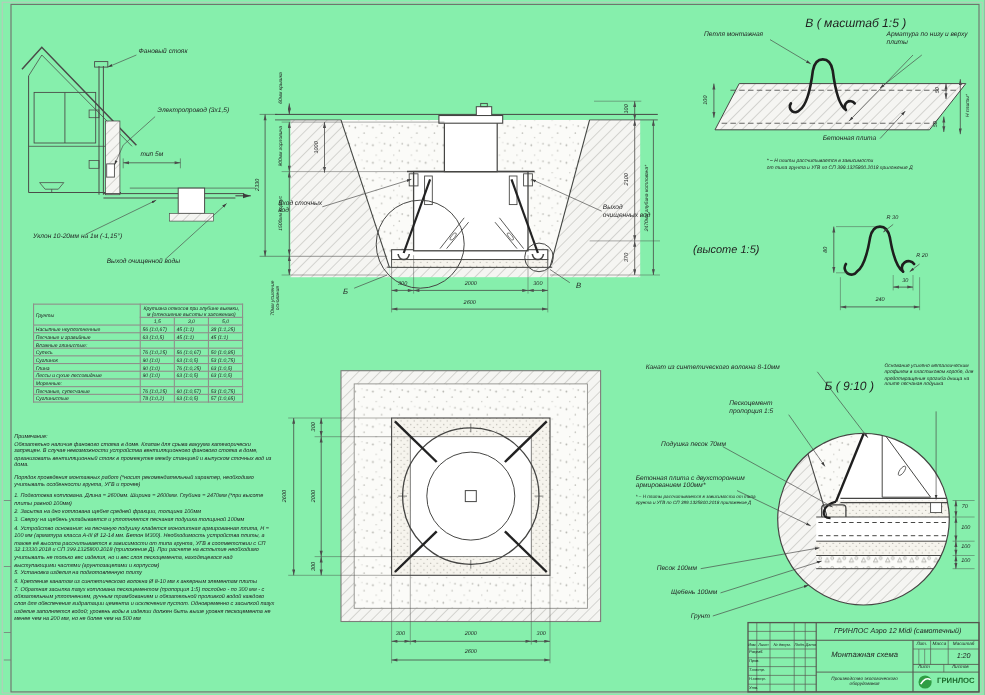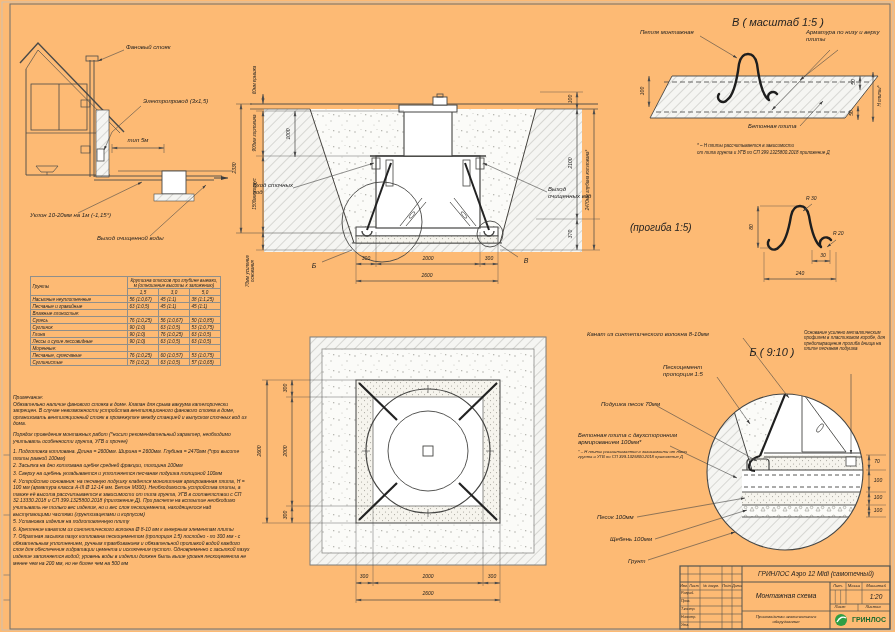--- a/index.html
+++ b/index.html
@@ -1,17 +1,17 @@
 <!DOCTYPE html>
 <html><head>
 <meta charset="utf-8">
 <style>
 *{margin:0;padding:0;box-sizing:border-box}
 html,body{background:#9a9a9a}
-#sheet{position:relative;width:895px;height:632px;background:#fdba74;overflow:hidden;
+#sheet{position:relative;width:895px;height:632px;background:#86efac;overflow:hidden;
   font-family:"Liberation Sans",sans-serif;}
 svg.lines{position:absolute;left:0;top:0;z-index:1}
 .lbl{position:absolute;z-index:2;font-style:italic;color:#1f1f1f;font-size:5.5px;line-height:1.18;white-space:nowrap}
 .c{transform:translate(-50%,-50%);text-align:center}
 .rot{transform:translate(-50%,-50%) rotate(-90deg);text-align:center}
 .wrap{white-space:normal}
 .t11{font-size:11px}.t10{font-size:10px}.t7{font-size:7px}.t65{font-size:6.5px}
 .t6{font-size:6px}.t5{font-size:5px}.t45{font-size:4.5px}.t4{font-size:4.2px}.t36{font-size:3.6px}
 .bold{font-weight:bold;font-style:normal}
 table.soil{position:absolute;left:30px;top:276px;z-index:2;border-collapse:collapse;font-style:italic;color:#222;table-layout:fixed}
@@ -353,21 +353,21 @@
 <div class="lbl t6" style="left:640px;top:29px">Петля монтажная</div>
 <div class="lbl t6 wrap" style="left:806px;top:29px;width:80px">Арматура по низу и верху плиты</div>
 <div class="lbl t6" style="left:748px;top:123px">Бетонная плита</div>
 <div class="lbl t5 rot" style="left:643px;top:91px">100</div>
 <div class="lbl t5 rot" style="left:854px;top:82px">50</div>
 <div class="lbl t5 rot" style="left:852px;top:113px">50</div>
 <div class="lbl t45 rot" style="left:880px;top:96px">Н плиты*</div>
 <div class="lbl t45" style="left:697px;top:143px">* – Н плиты рассчитывается в зависимости</div>
 <div class="lbl t45" style="left:697px;top:150px">от типа грунта и УГВ по СП 399.1325800.2018 приложение Д</div>
 
-<div class="lbl t10" style="left:630px;top:222px">(прогиба 1:5)</div>
+<div class="lbl t10" style="left:630px;top:222px">(высоте 1:5)</div>
 <div class="lbl t5" style="left:806px;top:196px">R 30</div>
 <div class="lbl t5" style="left:833px;top:231px">R 20</div>
 <div class="lbl t5 rot" style="left:752px;top:227px">80</div>
 <div class="lbl t5 c" style="left:823px;top:256px">30</div>
 <div class="lbl t5 c" style="left:800px;top:274px">240</div>
 
 <table class="soil">
   <tbody>
         <tr>
     <td class="name" rowspan="2">Грунты</td>

